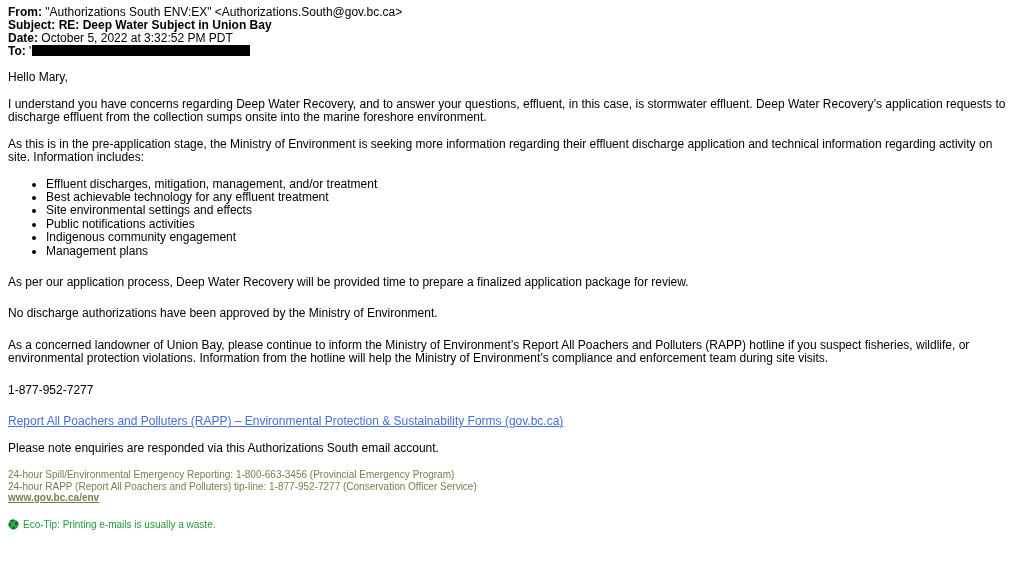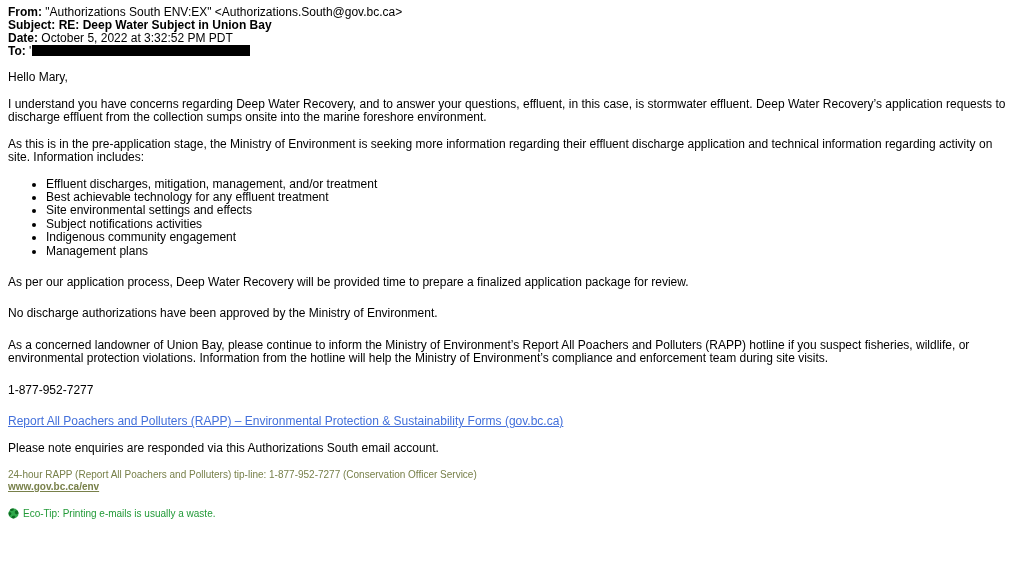--- a/index.html
+++ b/index.html
@@ -89,41 +89,42 @@
   <div class="para">Hello Mary,</div>
 
   <div class="para">I understand you have concerns regarding Deep Water Recovery, and to answer your questions, effluent, in this case, is stormwater effluent. Deep Water Recovery’s application requests to discharge effluent from the collection sumps onsite into the marine foreshore environment.</div>
 
   <div class="para">As this is in the pre-application stage, the Ministry of Environment is seeking more information regarding their effluent discharge application and technical information regarding activity on site. Information includes:</div>
 
   <ul class="bullets">
     <li>Effluent discharges, mitigation, management, and/or treatment</li>
     <li>Best achievable technology for any effluent treatment</li>
     <li>Site environmental settings and effects</li>
-    <li>Subject notifications activities</li>
+    <li>Public notifications activities</li>
     <li>Indigenous community engagement</li>
     <li>Management plans</li>
   </ul>
 
   <div class="para">
     <div class="tight-line">As per our application process, Deep Water Recovery will be provided time to prepare a finalized application package for review.</div>
     <div class="tight-line">No discharge authorizations have been approved by the Ministry of Environment.</div>
   </div>
 
   <div class="para">
     <div class="tight-line">As a concerned landowner of Union Bay, please continue to inform the Ministry of Environment’s Report All Poachers and Polluters (RAPP) hotline if you suspect fisheries, wildlife, or environmental protection violations. Information from the hotline will help the Ministry of Environment’s compliance and enforcement team during site visits.</div>
     <div class="tight-line">1-877-952-7277</div>
     <div class="tight-line"><a href="#" class="body-link">Report All Poachers and Polluters (RAPP) – Environmental Protection &amp; Sustainability Forms (gov.bc.ca)</a></div>
   </div>
 
   <div class="para">Please note enquiries are responded via this Authorizations South email account.</div>
 
 
 
   <div class="footer">
+    <div>24-hour Spill/Environmental Emergency Reporting: 1-800-663-3456 (Provincial Emergency Program)</div>
     <div>24-hour RAPP (Report All Poachers and Polluters) tip-line: 1-877-952-7277 (Conservation Officer Service)</div>
     <div><a href="#" class="footer-link">www.gov.bc.ca/env</a></div>
   </div>
 
   <div class="eco-tip">
     <svg class="globe" viewBox="0 0 12 12" aria-hidden="true">
       <circle cx="6" cy="6" r="5.5" fill="#2FA94A"></circle>
       <path fill="#0E6B23" d="M2.2 1.6 C3.4 0.6 5.2 0.3 6.4 0.8 L5.8 2.6 L3.9 3.4 L2.6 3.0 Z"></path>
       <path fill="#0E6B23" d="M0.7 5.0 L2.4 4.4 L3.8 5.6 L3.2 7.6 L1.4 8.4 C0.8 7.4 0.6 6.2 0.7 5.0 Z"></path>
       <path fill="#0E6B23" d="M7.6 3.2 L9.8 2.4 C10.8 3.3 11.4 4.6 11.4 6.0 L9.4 7.0 L7.4 5.6 Z"></path>

